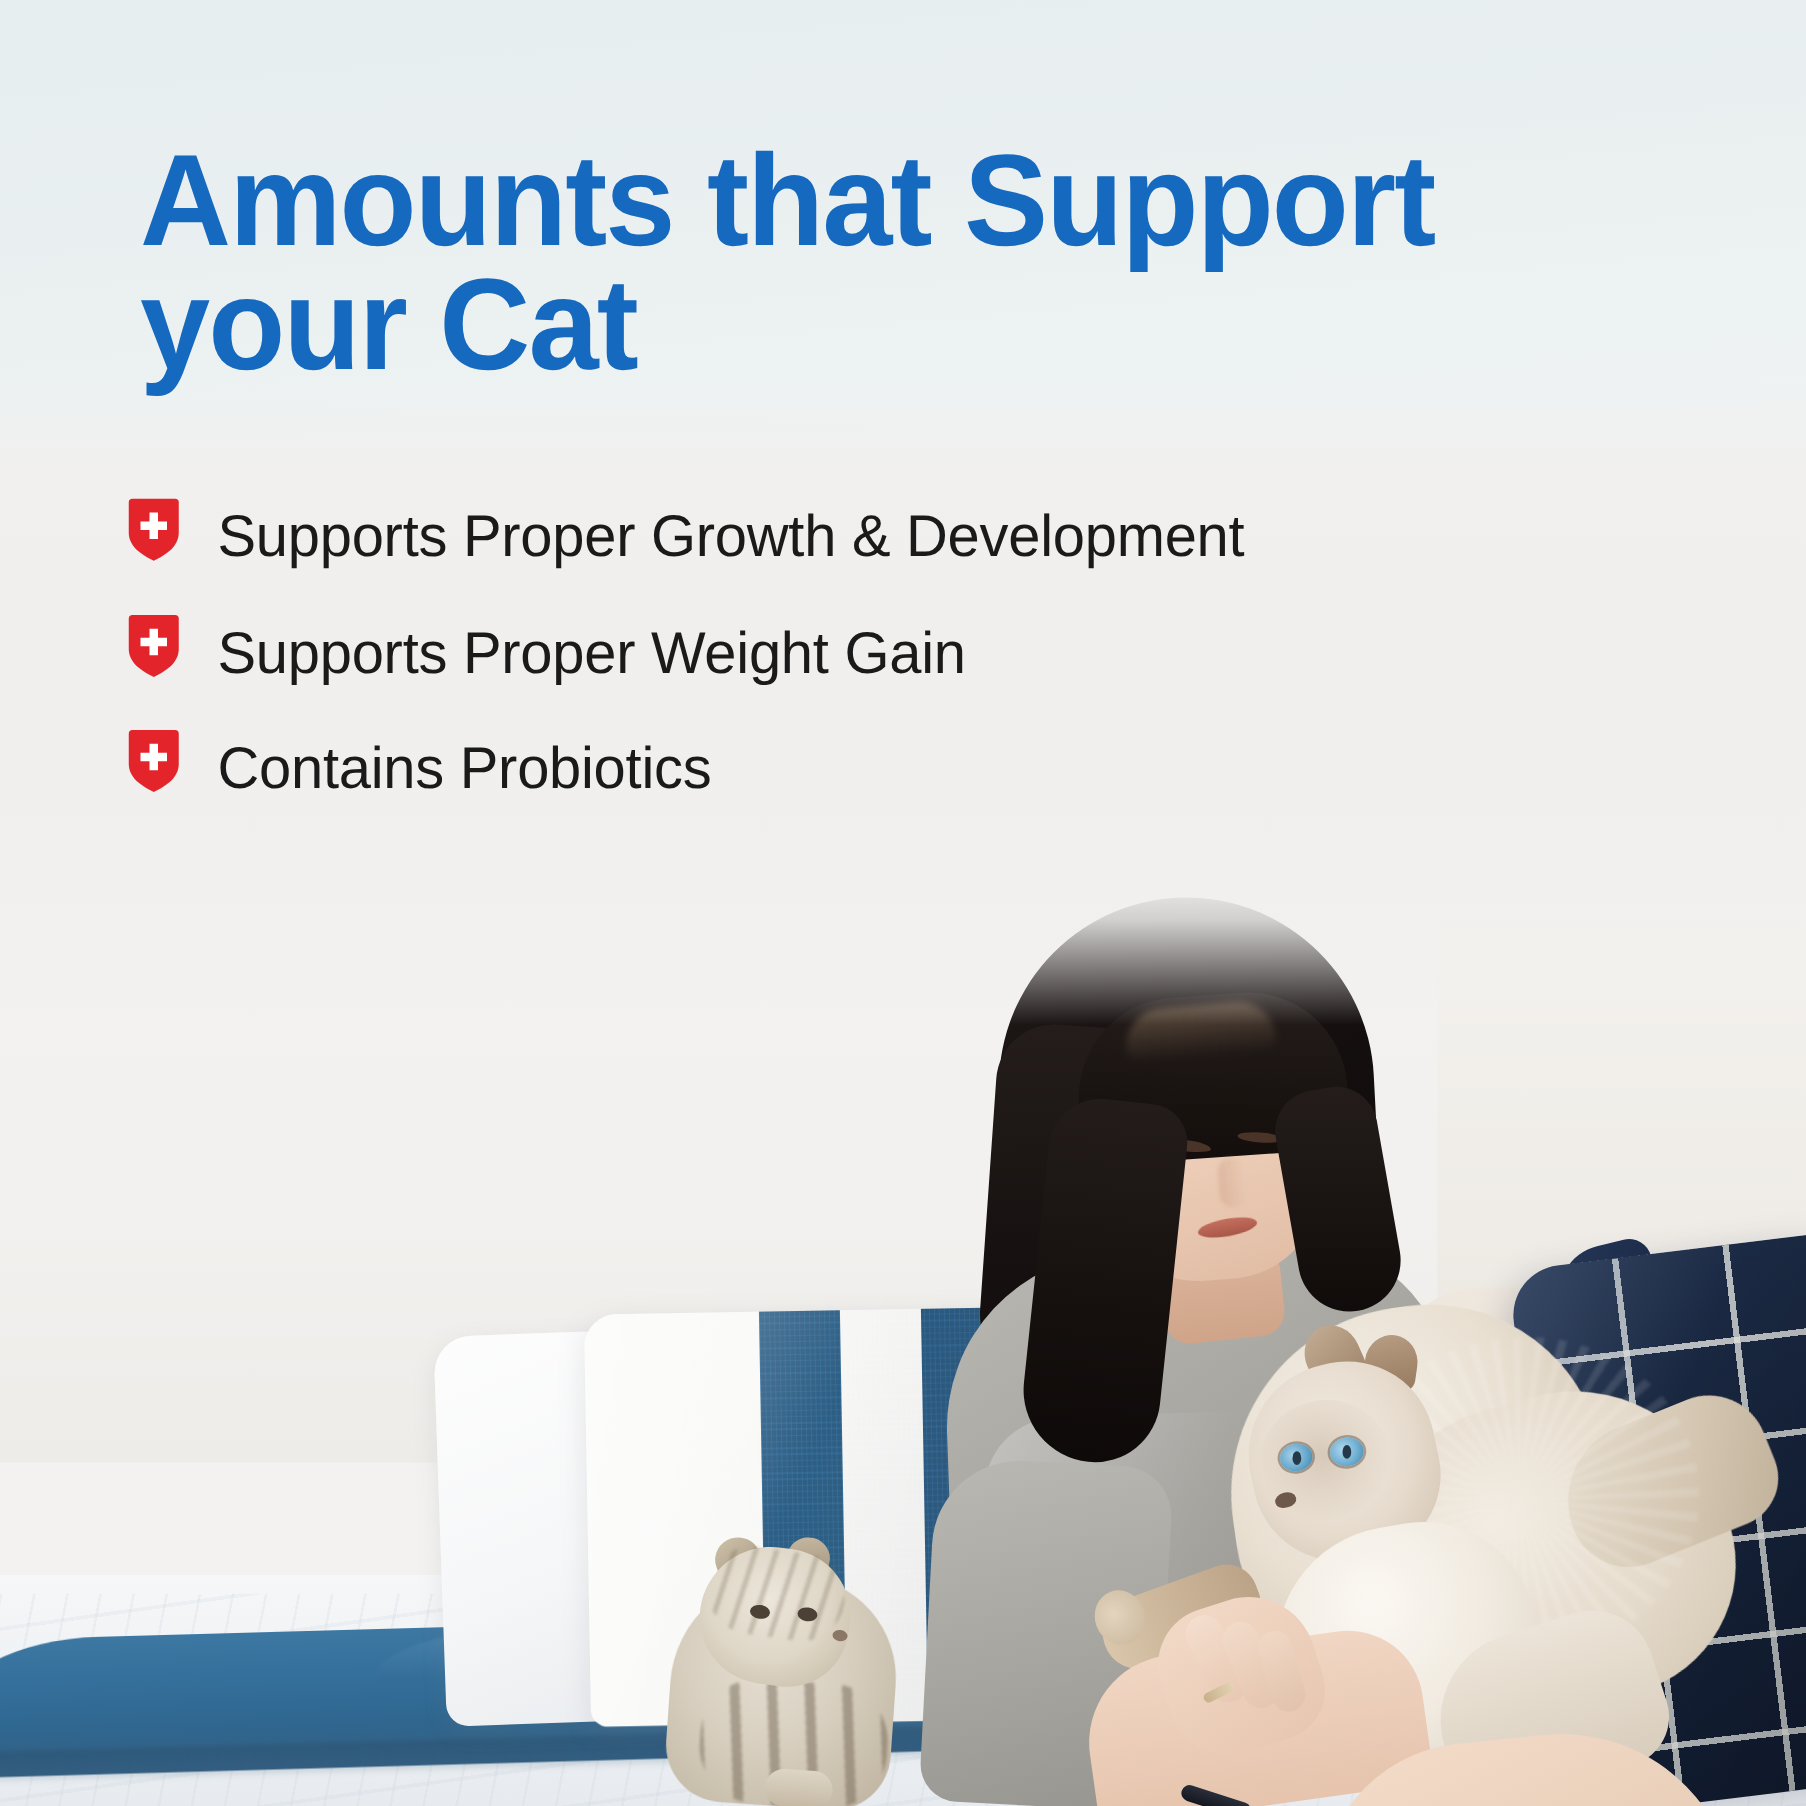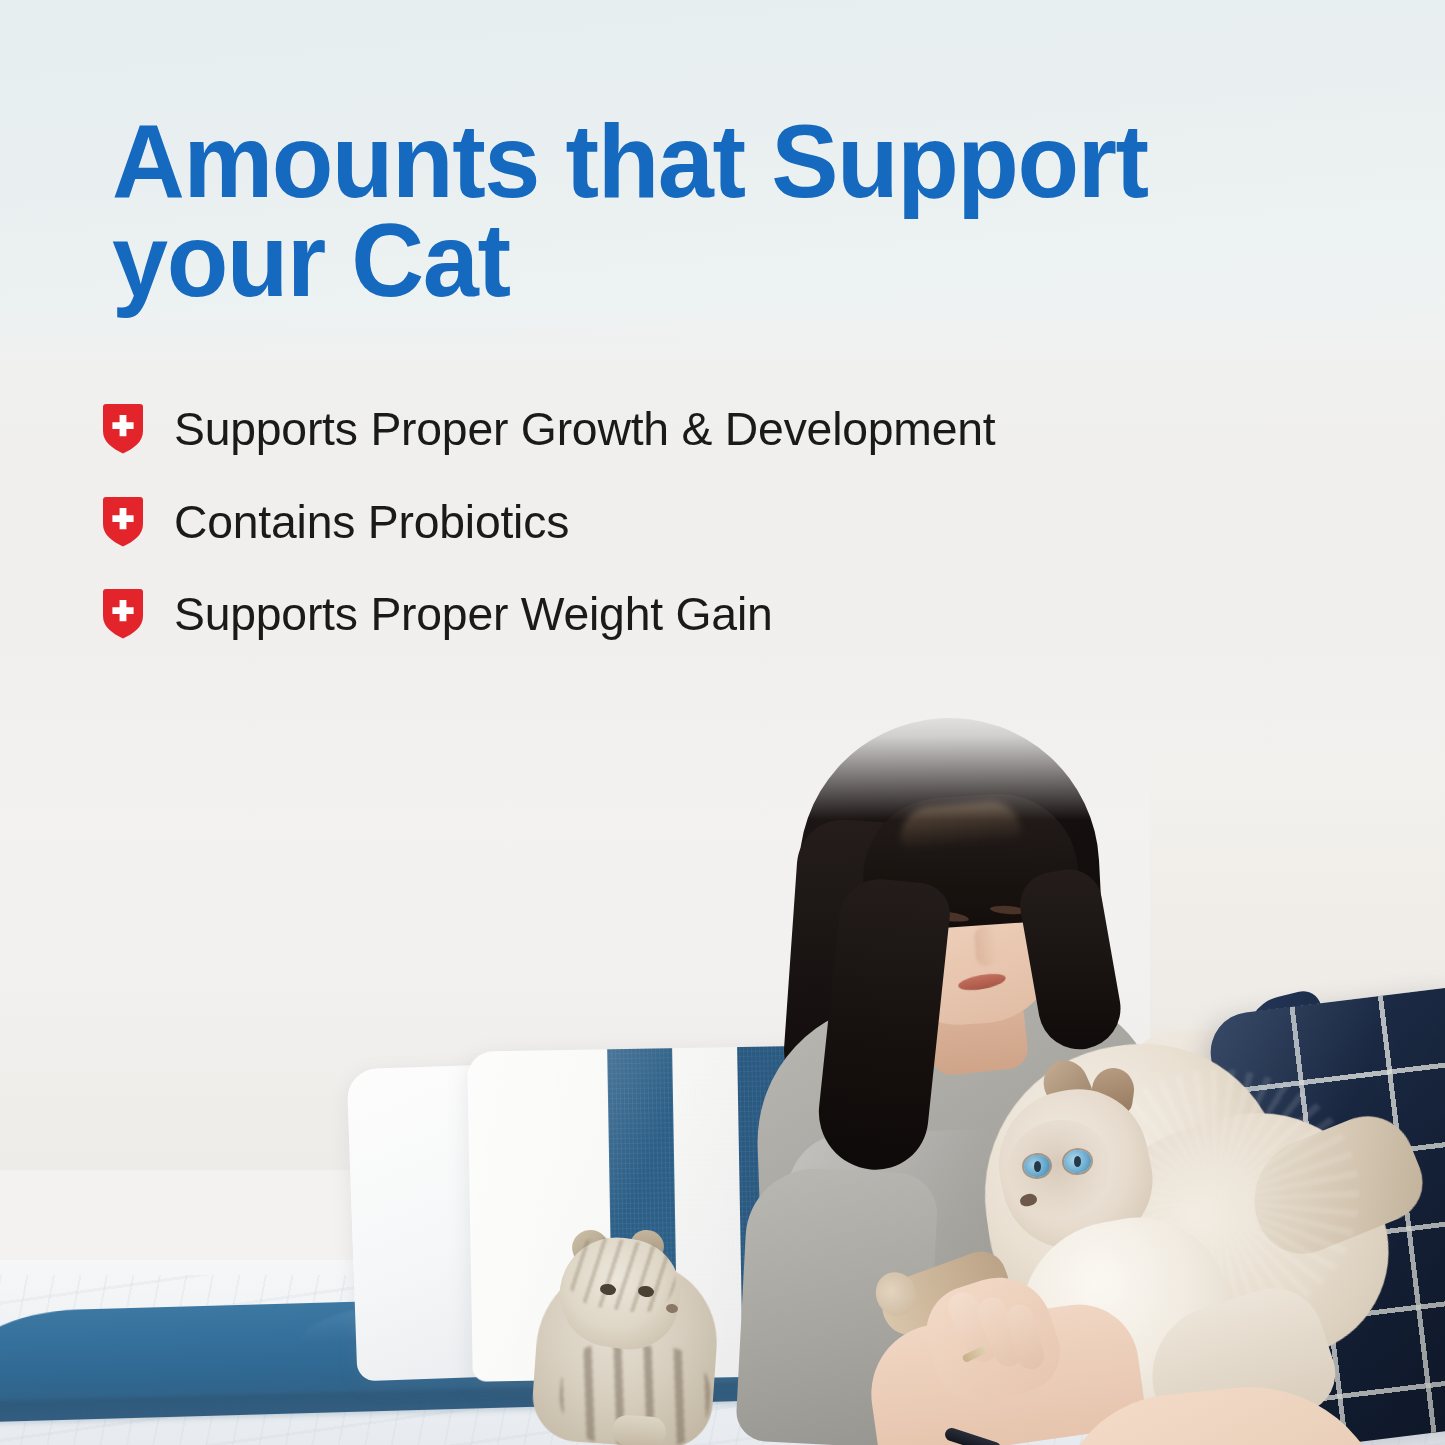--- a/index.html
+++ b/index.html
@@ -453,21 +453,20 @@
     z-index:80;
   }
   .headline .line { display:block; white-space:nowrap; }
 
   .bullets {
     position:absolute; left:100px; top:398px; width:1230px;
     z-index:80;
   }
   .bullet {
     display:flex;
-    align-items:center;
     margin-bottom:30px;
   }
   .bullet.two-line { margin-bottom:26px; }
   .shield {
     flex:0 0 auto;
     width:46px; height:52px;
     margin-right:28px;
     position:relative;
   }
   .shield svg { display:block; width:46px; height:52px; }
@@ -596,31 +595,31 @@
 
 
     <li class="bullet">
       <span class="shield">
         <svg viewBox="0 0 46 52" xmlns="http://www.w3.org/2000/svg" aria-hidden="true">
           <path d="M3 4 a3 3 0 0 1 3-3 h34 a3 3 0 0 1 3 3 v24 c0 11-9.5 17.5-20 22.5 C12.5 45.5 3 39 3 28 Z" fill="#e3242b"></path>
           <path d="M19.6 12 h6.8 v7.2 h7.2 v6.8 h-7.2 v7.2 h-6.8 v-7.2 h-7.2 v-6.8 h7.2 Z" fill="#ffffff"></path>
         </svg>
       </span>
       <span class="bullet-text">
-        <span class="tl">Contains Probiotics</span>
+        <span class="tl">Supports Proper Weight Gain</span>
       </span>
     </li>
 
     <li class="bullet">
       <span class="shield">
         <svg viewBox="0 0 46 52" xmlns="http://www.w3.org/2000/svg" aria-hidden="true">
           <path d="M3 4 a3 3 0 0 1 3-3 h34 a3 3 0 0 1 3 3 v24 c0 11-9.5 17.5-20 22.5 C12.5 45.5 3 39 3 28 Z" fill="#e3242b"></path>
           <path d="M19.6 12 h6.8 v7.2 h7.2 v6.8 h-7.2 v7.2 h-6.8 v-7.2 h-7.2 v-6.8 h7.2 Z" fill="#ffffff"></path>
         </svg>
       </span>
       <span class="bullet-text">
-        <span class="tl">Supports Proper Weight Gain</span>
+        <span class="tl">Contains Probiotics</span>
       </span>
     </li>
 
   </ul>
 
 </div>
 
 </body></html>

